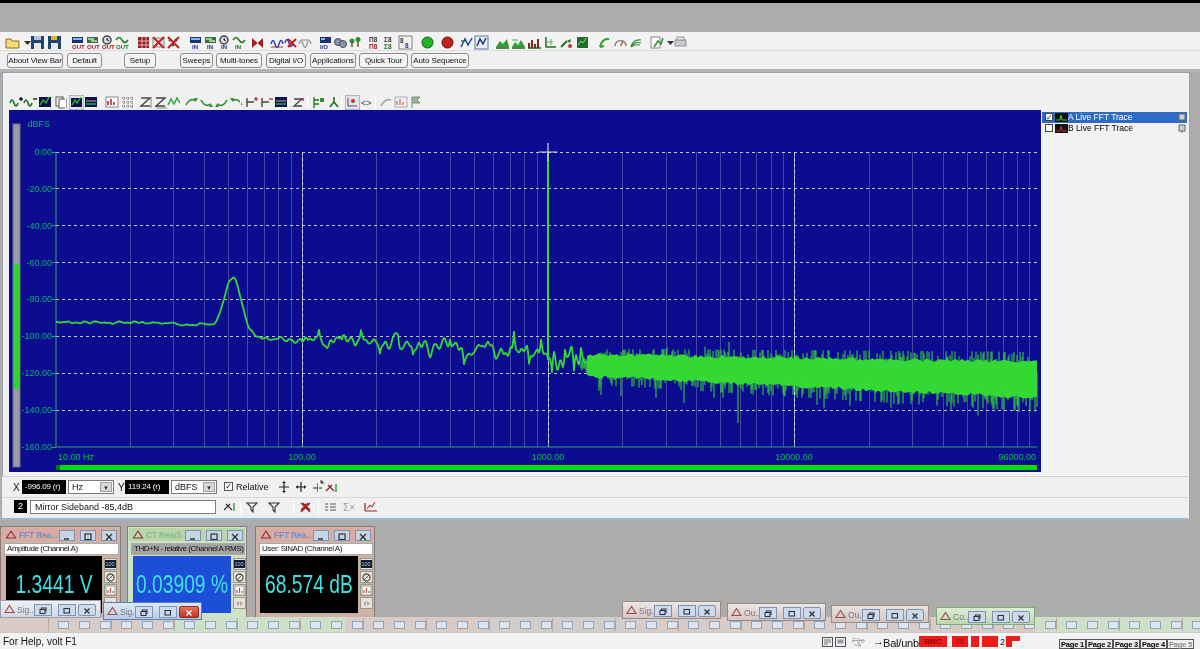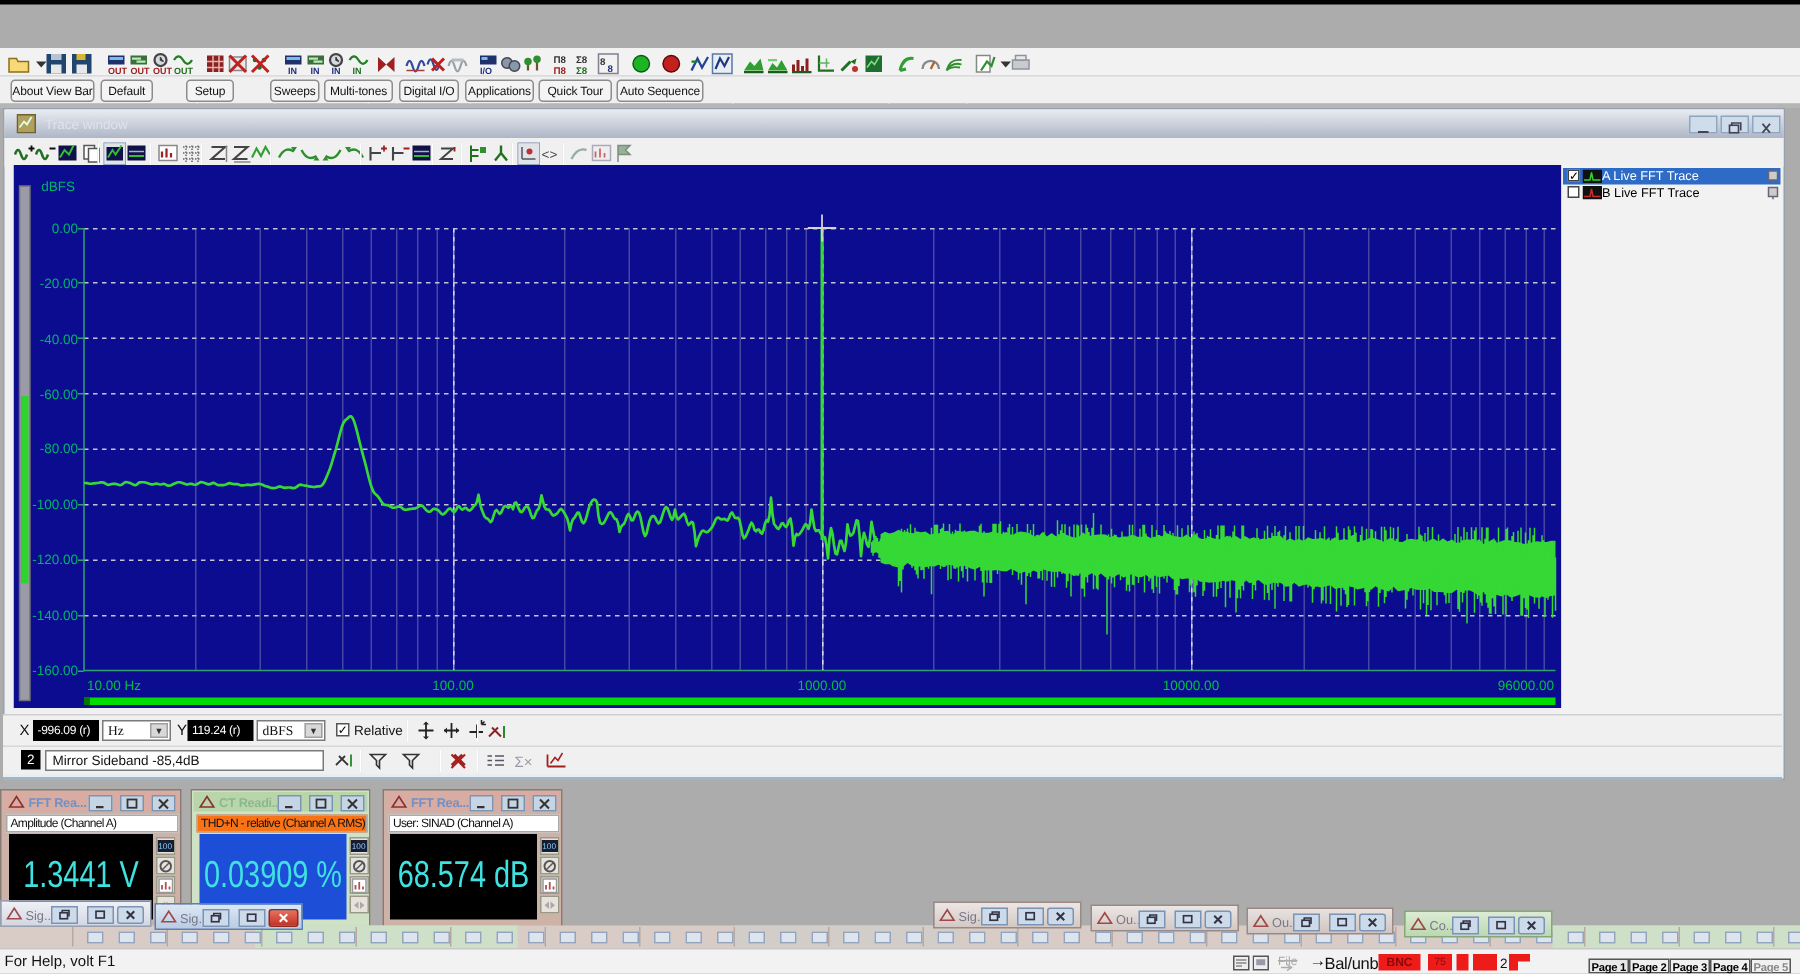--- a/index.html
+++ b/index.html
@@ -4,21 +4,21 @@
 body { font-family:"Liberation Sans",sans-serif; }
 #app { position:relative; width:1200px; height:649px; overflow:hidden; background:#acacac; }
 .ti { position:absolute; width:15px; height:15px; top:3px; }
 .tt { position:absolute; width:15px; height:15px; top:3px; }
 .bbtn { position:absolute; top:2px; height:15px; background:#f4f4f4; border:1px solid #8c8c8c; border-radius:3px;
         font-size:8px; text-align:center; line-height:14px; color:#111; letter-spacing:-0.1px; }
 .wbtn { position:absolute; top:1.5px; width:16px; height:11px; background:#c6d5e4; border:1px solid #7c94b4; text-align:center; line-height:9px; }
 .sbtn { position:absolute; width:13px; height:12px; background:#e6e2de; border:1px solid #998; text-align:center; line-height:10px; }
 .mwb { position:absolute; top:3px; width:18px; height:12px; border:1px solid #7c94b4; text-align:center; line-height:10px; }
 .blackfield { position:absolute; background:#000; color:#fff; font-size:8px; letter-spacing:-0.2px; line-height:14px; padding-left:3px; height:14px; }
-.drop { position:absolute; height:14px; background:#fff; border:1px solid #7a7a7a; font-size:9px; line-height:12px; padding-left:3px; color:#111;font-family:Liberation Serif, serif; }
+.drop { position:absolute; height:14px; background:#fff; border:1px solid #7a7a7a; font-size:9px; line-height:12px; padding-left:3px; color:#111; }
 .droparr { position:absolute; right:1px; top:1px; width:12px; height:10px; background:#d8d8d8; border:1px solid #a0a0a0; font-size:6px; text-align:center; line-height:10px; color:#333; }
 .pagetab { position:absolute; top:6px; width:27px; height:10px; border:1px solid #555; background:#f0f0f0; font-size:7.5px; font-weight:bold; letter-spacing:-0.2px; text-align:center; line-height:9px; color:#000; }
 </style></head><body>
 <div id="app">
 
 <div style="position:absolute;left:0;top:0;width:1200px;height:3px;background:#000"></div>
 
 
 <div style="position:absolute;left:0;top:32px;width:1200px;height:19px;background:#f2f2f2;border-bottom:1px solid #dcdcdc">
       <svg class="ti" style="left:5px;top:3px">
@@ -213,37 +213,20 @@
       <div class="bbtn" style="left:216px;width:46px">Multi-tones</div>
       <div class="bbtn" style="left:266px;width:40px">Digital I/O</div>
       <div class="bbtn" style="left:310px;width:46px">Applications</div>
       <div class="bbtn" style="left:359px;width:49px">Quick Tour</div>
       <div class="bbtn" style="left:411px;width:58px">Auto Sequence</div>
     </div>
 <div style="position:absolute;left:0;top:69px;width:1200px;height:3px;background:#b5b5b5"></div>
 
 <div style="position:absolute;left:2px;top:72px;width:1188px;height:448px;background:#f0f0f0;border:1px solid #98a0ac">
 
-  <div style="position:absolute;left:0;top:0;width:100%;height:19px;background:linear-gradient(#e9ecf2,#aeb6c6)">
-    <svg width="13" height="13" style="position:absolute;left:8px;top:3px">
-          <rect x="0.5" y="0.5" width="12" height="12" fill="#b0a060" stroke="#706030"></rect>
-          <path d="M2,9 l3,-4 2,2 3,-5" stroke="#e0ffe0" stroke-width="1.2" fill="none"></path>
-        </svg>
-    <span style="position:absolute;left:27px;top:5px;font-size:9px;color:#dfe2ea">Trace window</span>
-    <div style="position:absolute;left:1123px;top:4px;width:19px;height:12px;background:#cfdcea;border:1px solid #8ea6c0"><svg width="17" height="10">
-            <path d="M5,7 h7" stroke="#445" stroke-width="1.4"></path>
-          </svg></div>
-    <div style="position:absolute;left:1144px;top:4px;width:19px;height:12px;background:#cfdcea;border:1px solid #8ea6c0"><svg width="17" height="10">
-            <rect x="5" y="2.5" width="6" height="5" fill="none" stroke="#445" stroke-width="1.1"></rect>
-            <path d="M6.5,2.5 V1 h6 v5" stroke="#445" fill="none" stroke-width="1.1"></path>
-          </svg></div>
-    <div style="position:absolute;left:1165px;top:4px;width:19px;height:12px;background:#cfdcea;border:1px solid #8ea6c0"><svg width="17" height="10">
-            <path d="M6,1.5 L11,7.5 M11,1.5 L6,7.5" stroke="#445" stroke-width="1.3"></path>
-          </svg></div>
-  </div>
 
   <div style="position:absolute;left:0;top:19px;width:100%;height:19px;background:#f0f0f0">
         <svg class="tt" style="left:6px">
           <path d="M1,8 q2,-6 4,0 t4,0" stroke="#207020" stroke-width="1.7" fill="none"></path>
           <path d="M10,4 h4 M12,2 v4" stroke="#111" stroke-width="1.3"></path>
         </svg>
         <svg class="tt" style="left:20px">
           <path d="M1,8 q2,-6 4,0 t4,0" stroke="#207020" stroke-width="1.7" fill="none"></path>
           <path d="M10,4 h4" stroke="#111" stroke-width="1.3"></path>
         </svg>
@@ -561,21 +544,21 @@
         <div class="wbtn" style="left:56px"><svg width="8" height="8">
             <path d="M1,6 h5" stroke="#333" stroke-width="1.5"></path>
           </svg></div>
         <div class="wbtn" style="left:77px"><svg width="8" height="8">
             <rect x="1" y="1" width="6" height="5.5" fill="none" stroke="#333" stroke-width="1.2"></rect>
           </svg></div>
         <div class="wbtn" style="left:98px"><svg width="8" height="8">
             <path d="M1,1 L7,7 M7,1 L1,7" stroke="#333" stroke-width="1.4"></path>
           </svg></div>
       </div>
-      <div style="position:absolute;left:3px;top:16px;width:114px;height:12px;background:#f97316;border:1px solid #aaa;font-size:8px;color:#111;padding-left:2px;white-space:nowrap;overflow:hidden;letter-spacing:-0.45px">THD+N - relative (Channel A RMS)</div>
+      <div style="position:absolute;left:3px;top:16px;width:114px;height:12px;background:#a3a3a3;border:1px solid #aaa;font-size:8px;color:#111;padding-left:2px;white-space:nowrap;overflow:hidden;letter-spacing:-0.45px">THD+N - relative (Channel A RMS)</div>
       <div style="position:absolute;left:5px;top:29px;width:98px;height:57px;background:#1d4ed8;color:#3fe1e1">
         <span style="position:absolute;left:50%;top:50%;white-space:nowrap;font-size:25px;transform:translate(-50%,-53%) scaleX(0.77)">0.03909 %</span>
       </div>
 
       <div class="sbtn" style="left:105px;top:31px"><svg width="11" height="11">
           <rect x="0" y="1" width="11" height="8" fill="#1a1a30"></rect>
           <text x="0.5" y="7" font-size="5.5" fill="#7fd0ff">100</text>
         </svg></div>
       <div class="sbtn" style="left:105px;top:44px"><svg width="11" height="11">
           <circle cx="5.5" cy="5.5" r="3.5" fill="none" stroke="#555" stroke-width="1.3"></circle>

